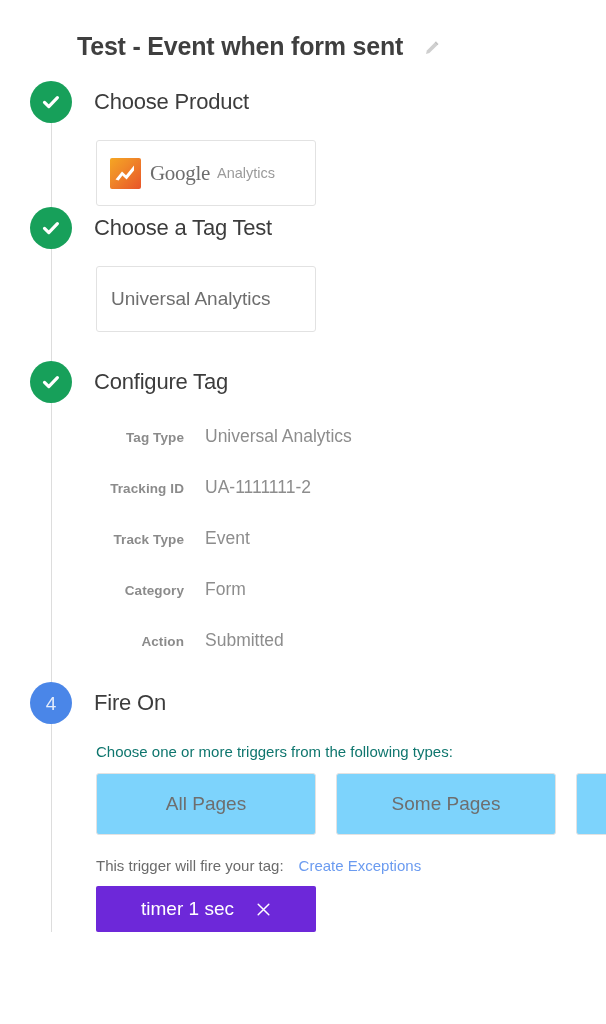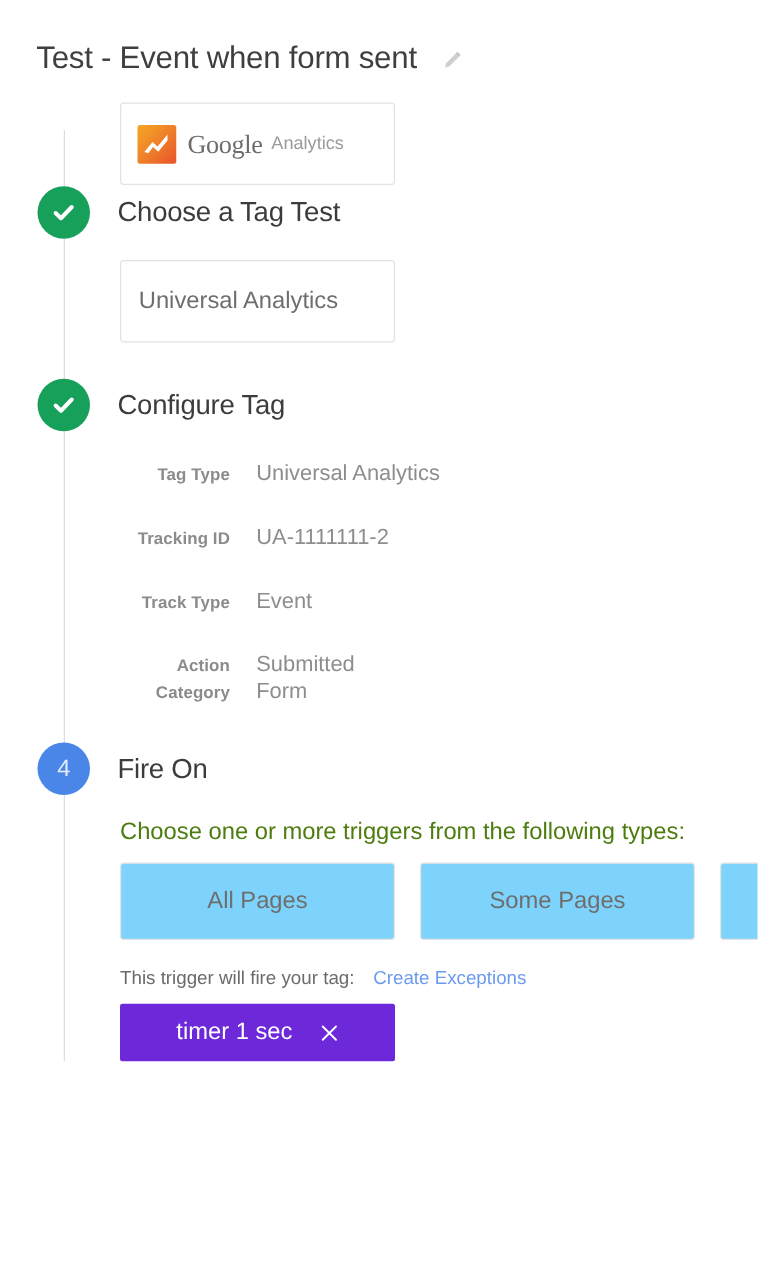--- a/index.html
+++ b/index.html
@@ -20,24 +20,25 @@
 
   
   .page-header {
     display: flex;
     align-items: center;
     padding: 26px 0 0 29px;
     height: 40px;
   }
   .page-title {
     font-size: 25px;
-    font-weight: 400;
+    font-weight: 700;
     color: #3f3f3f;
     letter-spacing: -0.2px;
     white-space: nowrap;
+    margin-left: 48px;
   }
   .edit-pencil {
     margin-left: 20px;
     width: 18px;
     height: 18px;
     display: inline-block;
     position: relative;
     top: 2px;
     cursor: pointer;
   }
@@ -184,22 +185,22 @@
   .config-value {
     margin-left: 21px;
     font-size: 17.5px;
     color: #8d8d8d;
     font-weight: 400;
   }
 
   
   .fireon-body { padding-left: 96px; }
   .helper-text {
-    font-size: 19px;
-    color: #4d7c0f;
+    font-size: 15px;
+    color: #0f766e;
     margin-top: 18px;
   }
   .trigger-buttons {
     display: flex;
     margin-top: 13px;
     gap: 20px;
   }
   .trigger-btn {
     box-sizing: border-box;
     width: 220px;
@@ -267,20 +268,28 @@
       <path d="M13.0 2.3 L15.6 4.9 L6.4 14.1 L3.0 15.0 L3.9 11.6 Z" fill="#cfcfcf"></path>
       <path d="M12.2 3.1 L14.8 5.7" stroke="#bdbdbd" stroke-width="1" fill="none"></path>
     </svg>
   </span>
 </div>
 
 <div class="stepper">
   <div class="rail"></div>
 
   <section class="step">
+    <div class="step-head">
+      <div class="badge done">
+        <svg class="check-svg" width="24" height="24" viewBox="0 0 24 24" aria-hidden="true">
+          <path d="M5.5 12.4 L9.8 16.6 L18.4 7.6" stroke="#ffffff" stroke-width="3.2" fill="none" stroke-linecap="round" stroke-linejoin="round"></path>
+        </svg>
+      </div>
+      <div class="step-title">Choose Product</div>
+    </div>
     <div class="step-body">
       <div class="card-box product-card">
         <div class="ga-logo">
           <span class="ga-mark">
             <svg width="31" height="31" viewBox="0 0 31 31" aria-hidden="true">
               <path d="M5.5 21.5 L12.0 13.5 L16.0 17.2 L24.0 7.5 L24.0 12.4 L16.6 21.4 L12.4 17.6 L8.6 22.5 Z" fill="#ffffff"></path>
               <path d="M5.0 22.4 L9.2 17.2 L12.6 20.4 L17.2 25.6 L5.0 25.6 Z" fill="#ffffff" opacity="0"></path>
             </svg>
           </span>
           <span class="ga-word">Google</span>
@@ -326,28 +335,28 @@
         <div class="config-row">
           <div class="config-label">Tracking ID</div>
           <div class="config-value">UA-1111111-2</div>
         </div>
 
         <div class="config-row">
           <div class="config-label">Track Type</div>
           <div class="config-value">Event</div>
         </div>
 
+        <div class="config-row">
+          <div class="config-label">Category</div>
+          <div class="config-value">Form</div>
+        </div>
+
         <div class="config-row" style="margin-bottom:0;">
           <div class="config-label">Action</div>
           <div class="config-value">Submitted</div>
-        </div>
-
-        <div class="config-row">
-          <div class="config-label">Category</div>
-          <div class="config-value">Form</div>
         </div>
 
       </div>
     </div>
   </section>
 
   <section class="step">
     <div class="step-head" style="margin-top:30px;">
       <div class="badge active">
         <span class="badge-num">4</span>

